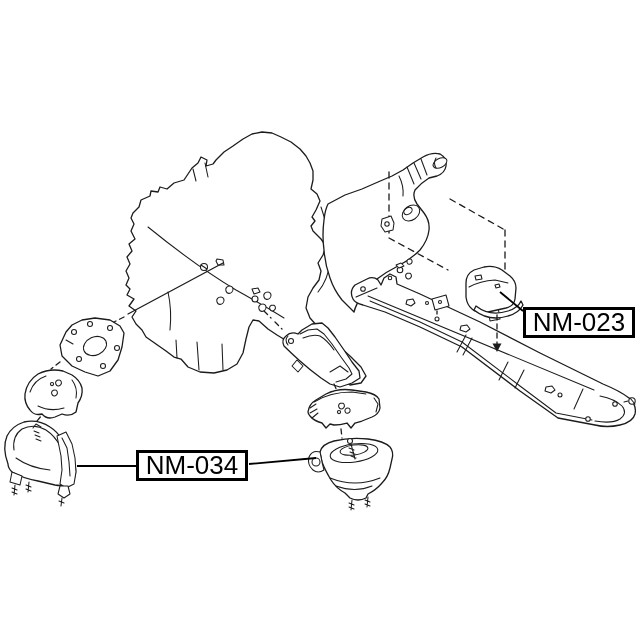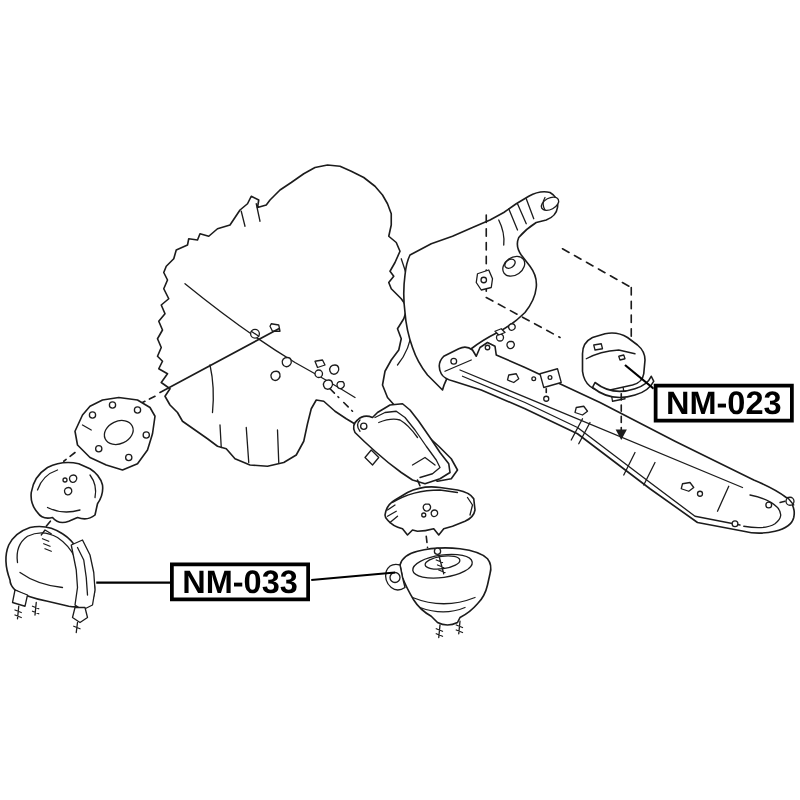--- a/index.html
+++ b/index.html
@@ -5,21 +5,21 @@
   html,body{margin:0;padding:0;background:#fff;}
   #stage{
     position:relative;width:640px;height:640px;background:#fff;overflow:hidden;
     font-family:"Liberation Sans",sans-serif;
   }
   #drawing{position:absolute;left:0;top:0;}
   .part-label{
     position:absolute;box-sizing:border-box;
     width:112px;height:31px;
     border:3px solid #000;background:#fff;color:#000;
-    font-family:"Liberation Sans",sans-serif;font-weight:700;
+    font-family:"Liberation Sans",sans-serif;font-weight:400;
     font-size:26px;line-height:25px;text-align:center;
     letter-spacing:0px;white-space:nowrap;z-index:5;
   }
   #label-nm022{left:136px;top:450px;}
   #label-nm023{left:523px;top:307px;}
   
   .ln{fill:none;stroke:#1c1c1c;stroke-width:1.3;stroke-linecap:round;stroke-linejoin:round;}
   .wh{fill:#ffffff;stroke:#1c1c1c;stroke-width:1.3;stroke-linecap:round;stroke-linejoin:round;}
   .thin{stroke-width:1.05;}
   .dash{stroke-dasharray:5 4;}
@@ -257,17 +257,17 @@
   </g>
 
   <g>
     <path class="lead" d="M 77 466 L 136 466"></path>
     <path class="lead" d="M 249 464 L 316 458"></path>
     <path class="lead" d="M 523 311 L 500 292"></path>
   </g>
 
 </svg>
 
-<div class="part-label" id="label-nm022">NM-033</div>
+<div class="part-label" id="label-nm022">NM-034</div>
 
 <div class="part-label" id="label-nm023">NM-023</div>
 
 </div>
 
 </body></html>

